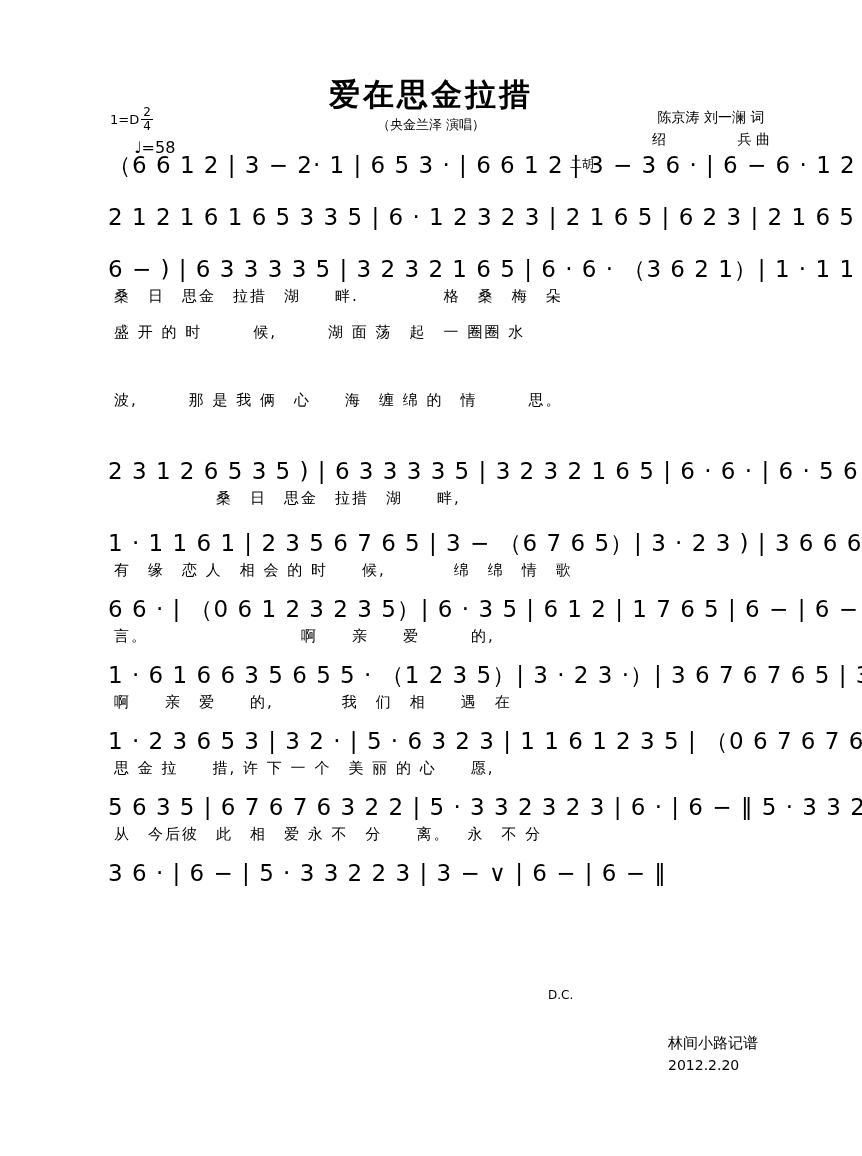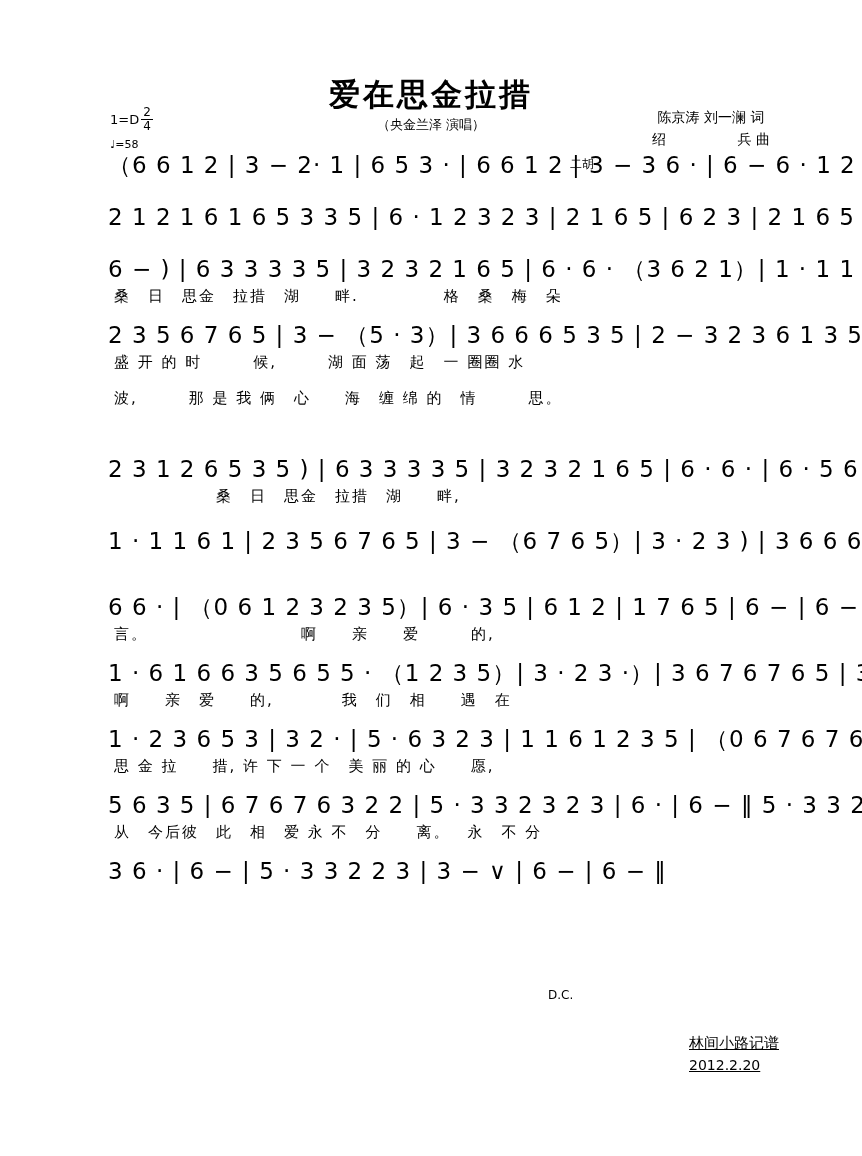--- a/index.html
+++ b/index.html
@@ -74,22 +74,23 @@
   .frac {
     display: inline-block;
     text-align: center;
     line-height: 1.05;
     font-size: 12px;
   }
   .frac .num { display: block; border-bottom: 1px solid #000; padding: 0 2px;}
   .frac .den { display: block; padding: 0 2px;}
   .tempo {
     margin-top: 6px;
-    font-size: 11px;
+    font-size: 16px;
     white-space: nowrap;
+    margin-left: 24px;
   }
 
   
   .score {
     position: absolute;
     top: 150px;
     left: 0;
     width: 862px;
   }
   .sysrow {
@@ -116,27 +117,26 @@
   }
   .marker {
     position: absolute;
     font-size: 12px;
     font-family: "DejaVu Sans", sans-serif;
   }
 
   
   .footer {
     position: absolute;
-    right: 83px;
+    right: 104px;
     top: 1032px;
     font-size: 15px;
     line-height: 22px;
     text-align: left;
     font-family: "DejaVu Sans", sans-serif;
-    text-decoration: underline;
   }
   .foot2 { font-size: 14px; }
 </style>
 </head>
 <body>
 
 <div class="page">
 
   <div class="keyblock">
     <div class="keyline">
@@ -175,35 +175,35 @@
       <div class="notes">2 1 2   1 6 1 6 5 3 3 5 | 6 · 1 2   3 2 3 | 2 1 6 5 | 6 2 3 | 2 1 6 5</div>
       <div class="lyric"></div>
     </div>
 
     <div class="sysrow" style="height:66px;">
       <div class="notes">6 − ) | 6 3 3   3 3 5 | 3 2 3   2 1 6 5 | 6 · 6 · （3 6 2 1）| 1 · 1   1 6 1</div>
       <div class="lyric">桑　日　思金　拉措　湖　　畔.　　　　　格　桑　梅　朵</div>
     </div>
 
     <div class="sysrow" style="height:66px;">
-      <div class="notes">2 3 5   6 7 6 5 | 3 − （5 · 3）| 3 6 6   6 5 3 5 | 2 − 3 2 3   6 1 3 5</div>
       <div class="lyric">盛 开 的 时　　　候,　　　湖 面 荡　起　一 圈圈 水</div>
     </div>
 
     <div class="sysrow" style="height:66px;">
       <div class="lyric">波,　　　那 是 我 俩　心　　海　缠 绵 的　情　　　思。</div>
     </div>
 
     <div class="sysrow" style="height:72px;">
       <div class="notes">2 3 1 2 6 5 3 5 ) | 6 3 3   3 3 5 | 3 2 3   2 1 6 5 | 6 · 6 · | 6 · 5 6 ) （0 2 3   2 1 6 5</div>
       <div class="lyric">　　　　　　桑　日　思金　拉措　湖　　畔,</div>
     </div>
 
     <div class="sysrow" style="height:66px;">
       <div class="notes">1 · 1   1 6 1 | 2 3 5   6 7 6 5 | 3 − （6 7 6 5）| 3 · 2 3 ) | 3 6 6   6 5 3 5 | 2 −</div>
+      <div class="lyric">有　缘　恋 人　相 会 的 时　　候,　　　　绵　绵　情　歌</div>
     </div>
 
 
     <div class="sysrow" style="height:66px;">
       <div class="notes">6 6 · | （0 6 1 2 3 2 3 5）| 6 · 3 5 | 6 1 2 | 1 7 6 5 | 6 − | 6 − |</div>
       <div class="lyric">言。　　　　　　　　　啊　　亲　　爱　　　的,</div>
     </div>
 
     <div class="sysrow" style="height:66px;">
       <div class="notes">1 · 6 1 6 6   3 5 6 5 5 · （1 2 3 5）| 3 · 2 3 ·）| 3 6 7   6 7 6 5 | 3 · 0 6</div>

